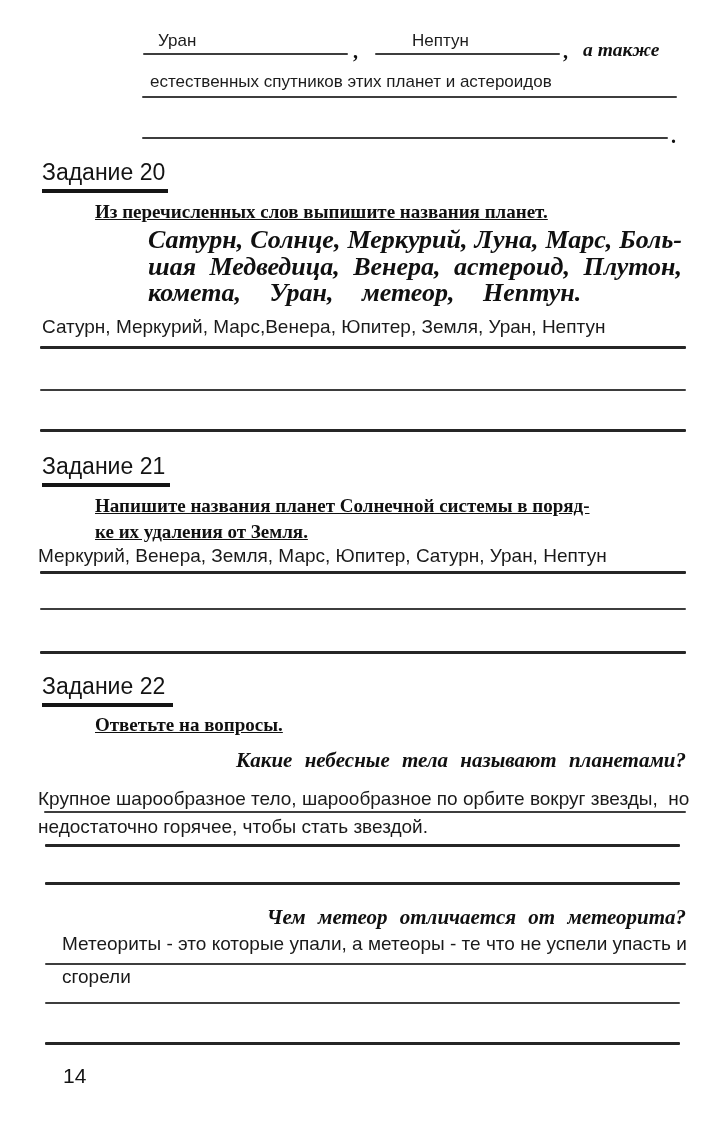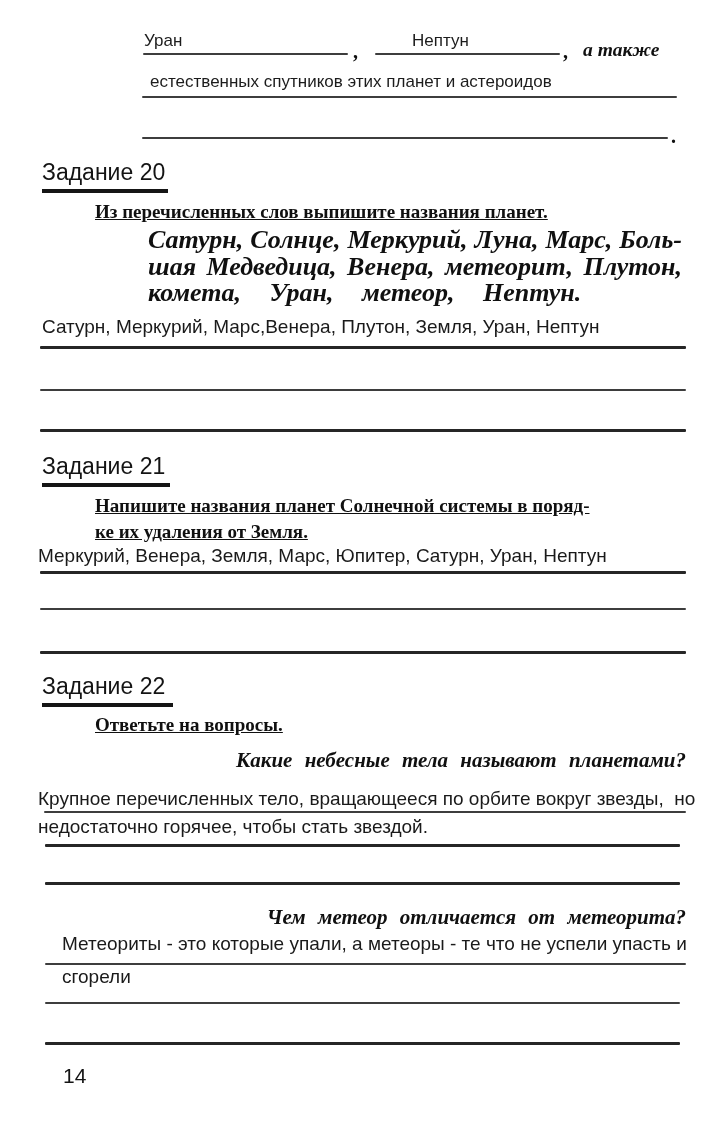--- a/index.html
+++ b/index.html
@@ -27,67 +27,67 @@
   .wl .ln.last{word-spacing:22px;}
   .q{position:absolute;left:40px;width:646px;text-align:right;
      font-family:"Liberation Serif",serif;font-weight:700;font-style:italic;
      font-size:21px;color:#101010;word-spacing:7px;}
 </style>
 </head>
 <body>
 
 <div class="page">
 
-  <div class="abs hand" style="left:144px;top:31px">Уран</div>
+  <div class="abs hand" style="left:158px;top:31px">Уран</div>
   <div class="rule" style="left:143px;top:53px;width:205px"></div>
   <div class="abs comma" style="left:353px;top:40px">,</div>
 
   <div class="abs hand" style="left:412px;top:31px">Нептун</div>
   <div class="rule" style="left:375px;top:53px;width:185px"></div>
   <div class="abs comma" style="left:563px;top:40px">,</div>
   <div class="abs serif-bi" style="left:583px;top:39px">а также</div>
 
   <div class="abs hand" style="left:150px;top:72px">естественных спутников этих планет и астероидов</div>
   <div class="rule" style="left:142px;top:96px;width:535px"></div>
 
   <div class="rule" style="left:142px;top:137px;width:526px"></div>
   <div class="abs comma" style="left:671px;top:125px">.</div>
 
   <div class="abs heading" style="left:42px;top:159px">Задание 20</div>
   <div class="hrule" style="left:42px;top:189px;width:126px"></div>
   <div class="abs serif-b" style="left:95px;top:201px">Из перечисленных слов выпишите названия планет.</div>
 
   <div class="wl">
     <div class="ln just">Сатурн, Солнце, Меркурий, Луна, Марс, Боль-</div>
-    <div class="ln just">шая Медведица, Венера, метеорит, Плутон,</div>
+    <div class="ln just">шая Медведица, Венера, астероид, Плутон,</div>
     <div class="ln last">комета, Уран, метеор, Нептун.</div>
   </div>
 
-  <div class="abs answer" style="left:42px;top:316px">Сатурн, Меркурий, Марс,Венера, Плутон, Земля, Уран, Нептун</div>
+  <div class="abs answer" style="left:42px;top:316px">Сатурн, Меркурий, Марс,Венера, Юпитер, Земля, Уран, Нептун</div>
   <div class="rule dark" style="left:40px;top:346px;width:646px"></div>
   <div class="rule" style="left:40px;top:389px;width:646px"></div>
   <div class="rule dark" style="left:40px;top:429px;width:646px"></div>
 
   <div class="abs heading" style="left:42px;top:453px">Задание 21</div>
   <div class="hrule" style="left:42px;top:483px;width:128px"></div>
   <div class="abs serif-b" style="left:95px;top:495px">Напишите названия планет Солнечной системы в поряд-</div>
   <div class="abs serif-b" style="left:95px;top:521px">ке их удаления от Земля.</div>
 
   <div class="abs answer" style="left:38px;top:545px">Меркурий, Венера, Земля, Марс, Юпитер, Сатурн, Уран, Нептун</div>
   <div class="rule dark" style="left:40px;top:571px;width:646px"></div>
   <div class="rule" style="left:40px;top:608px;width:646px"></div>
   <div class="rule dark" style="left:40px;top:651px;width:646px"></div>
 
   <div class="abs heading" style="left:42px;top:673px">Задание 22</div>
   <div class="hrule" style="left:42px;top:703px;width:131px"></div>
   <div class="abs serif-b" style="left:95px;top:714px">Ответьте на вопросы.</div>
 
   <div class="q" style="top:748px">Какие небесные тела называют планетами?</div>
 
-  <div class="abs answer" style="left:38px;top:788px">Крупное перечисленных тело, вращающееся по орбите вокруг звезды,  но</div>
+  <div class="abs answer" style="left:38px;top:788px">Крупное шарообразное тело, шарообразное по орбите вокруг звезды,  но</div>
   <div class="rule" style="left:44px;top:811px;width:642px"></div>
   <div class="abs answer" style="left:38px;top:816px">недостаточно горячее, чтобы стать звездой.</div>
   <div class="rule dark" style="left:45px;top:844px;width:635px"></div>
 
   <div class="rule dark" style="left:45px;top:882px;width:635px"></div>
 
   <div class="q" style="top:905px">Чем метеор отличается от метеорита?</div>
 
   <div class="abs answer" style="left:62px;top:933px">Метеориты - это которые упали, а метеоры - те что не успели упасть и</div>
   <div class="rule" style="left:45px;top:963px;width:641px"></div>

